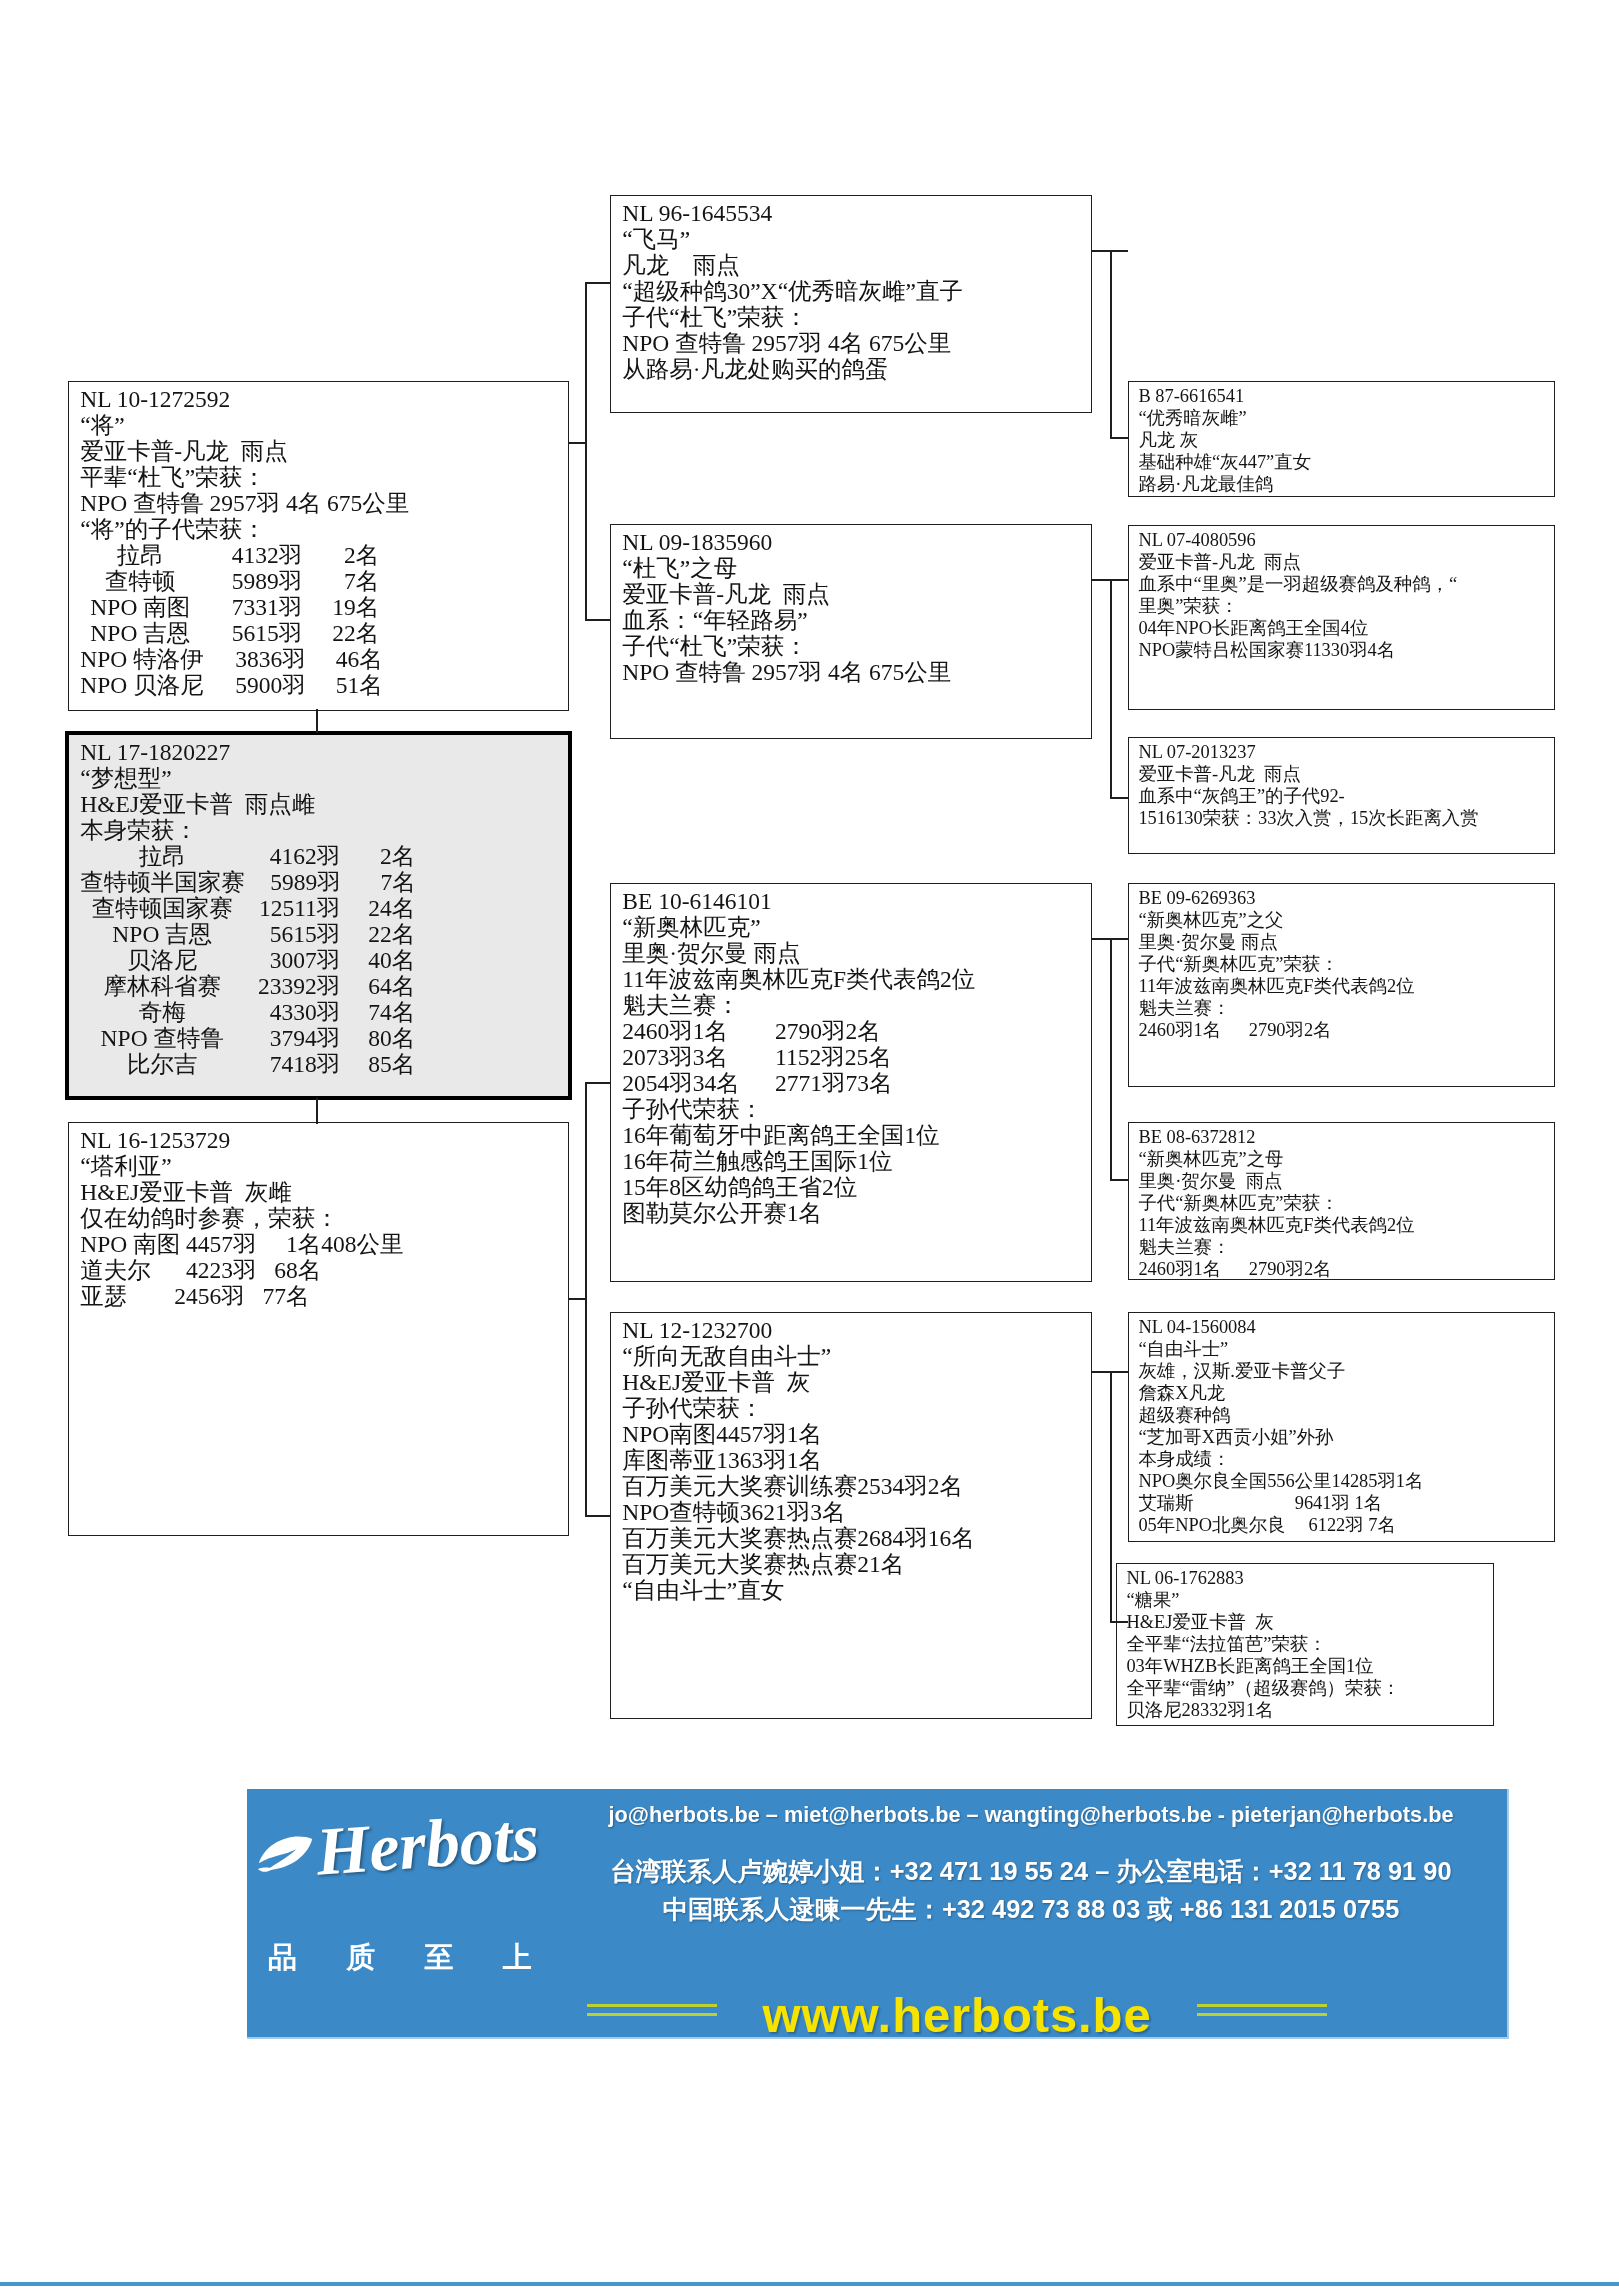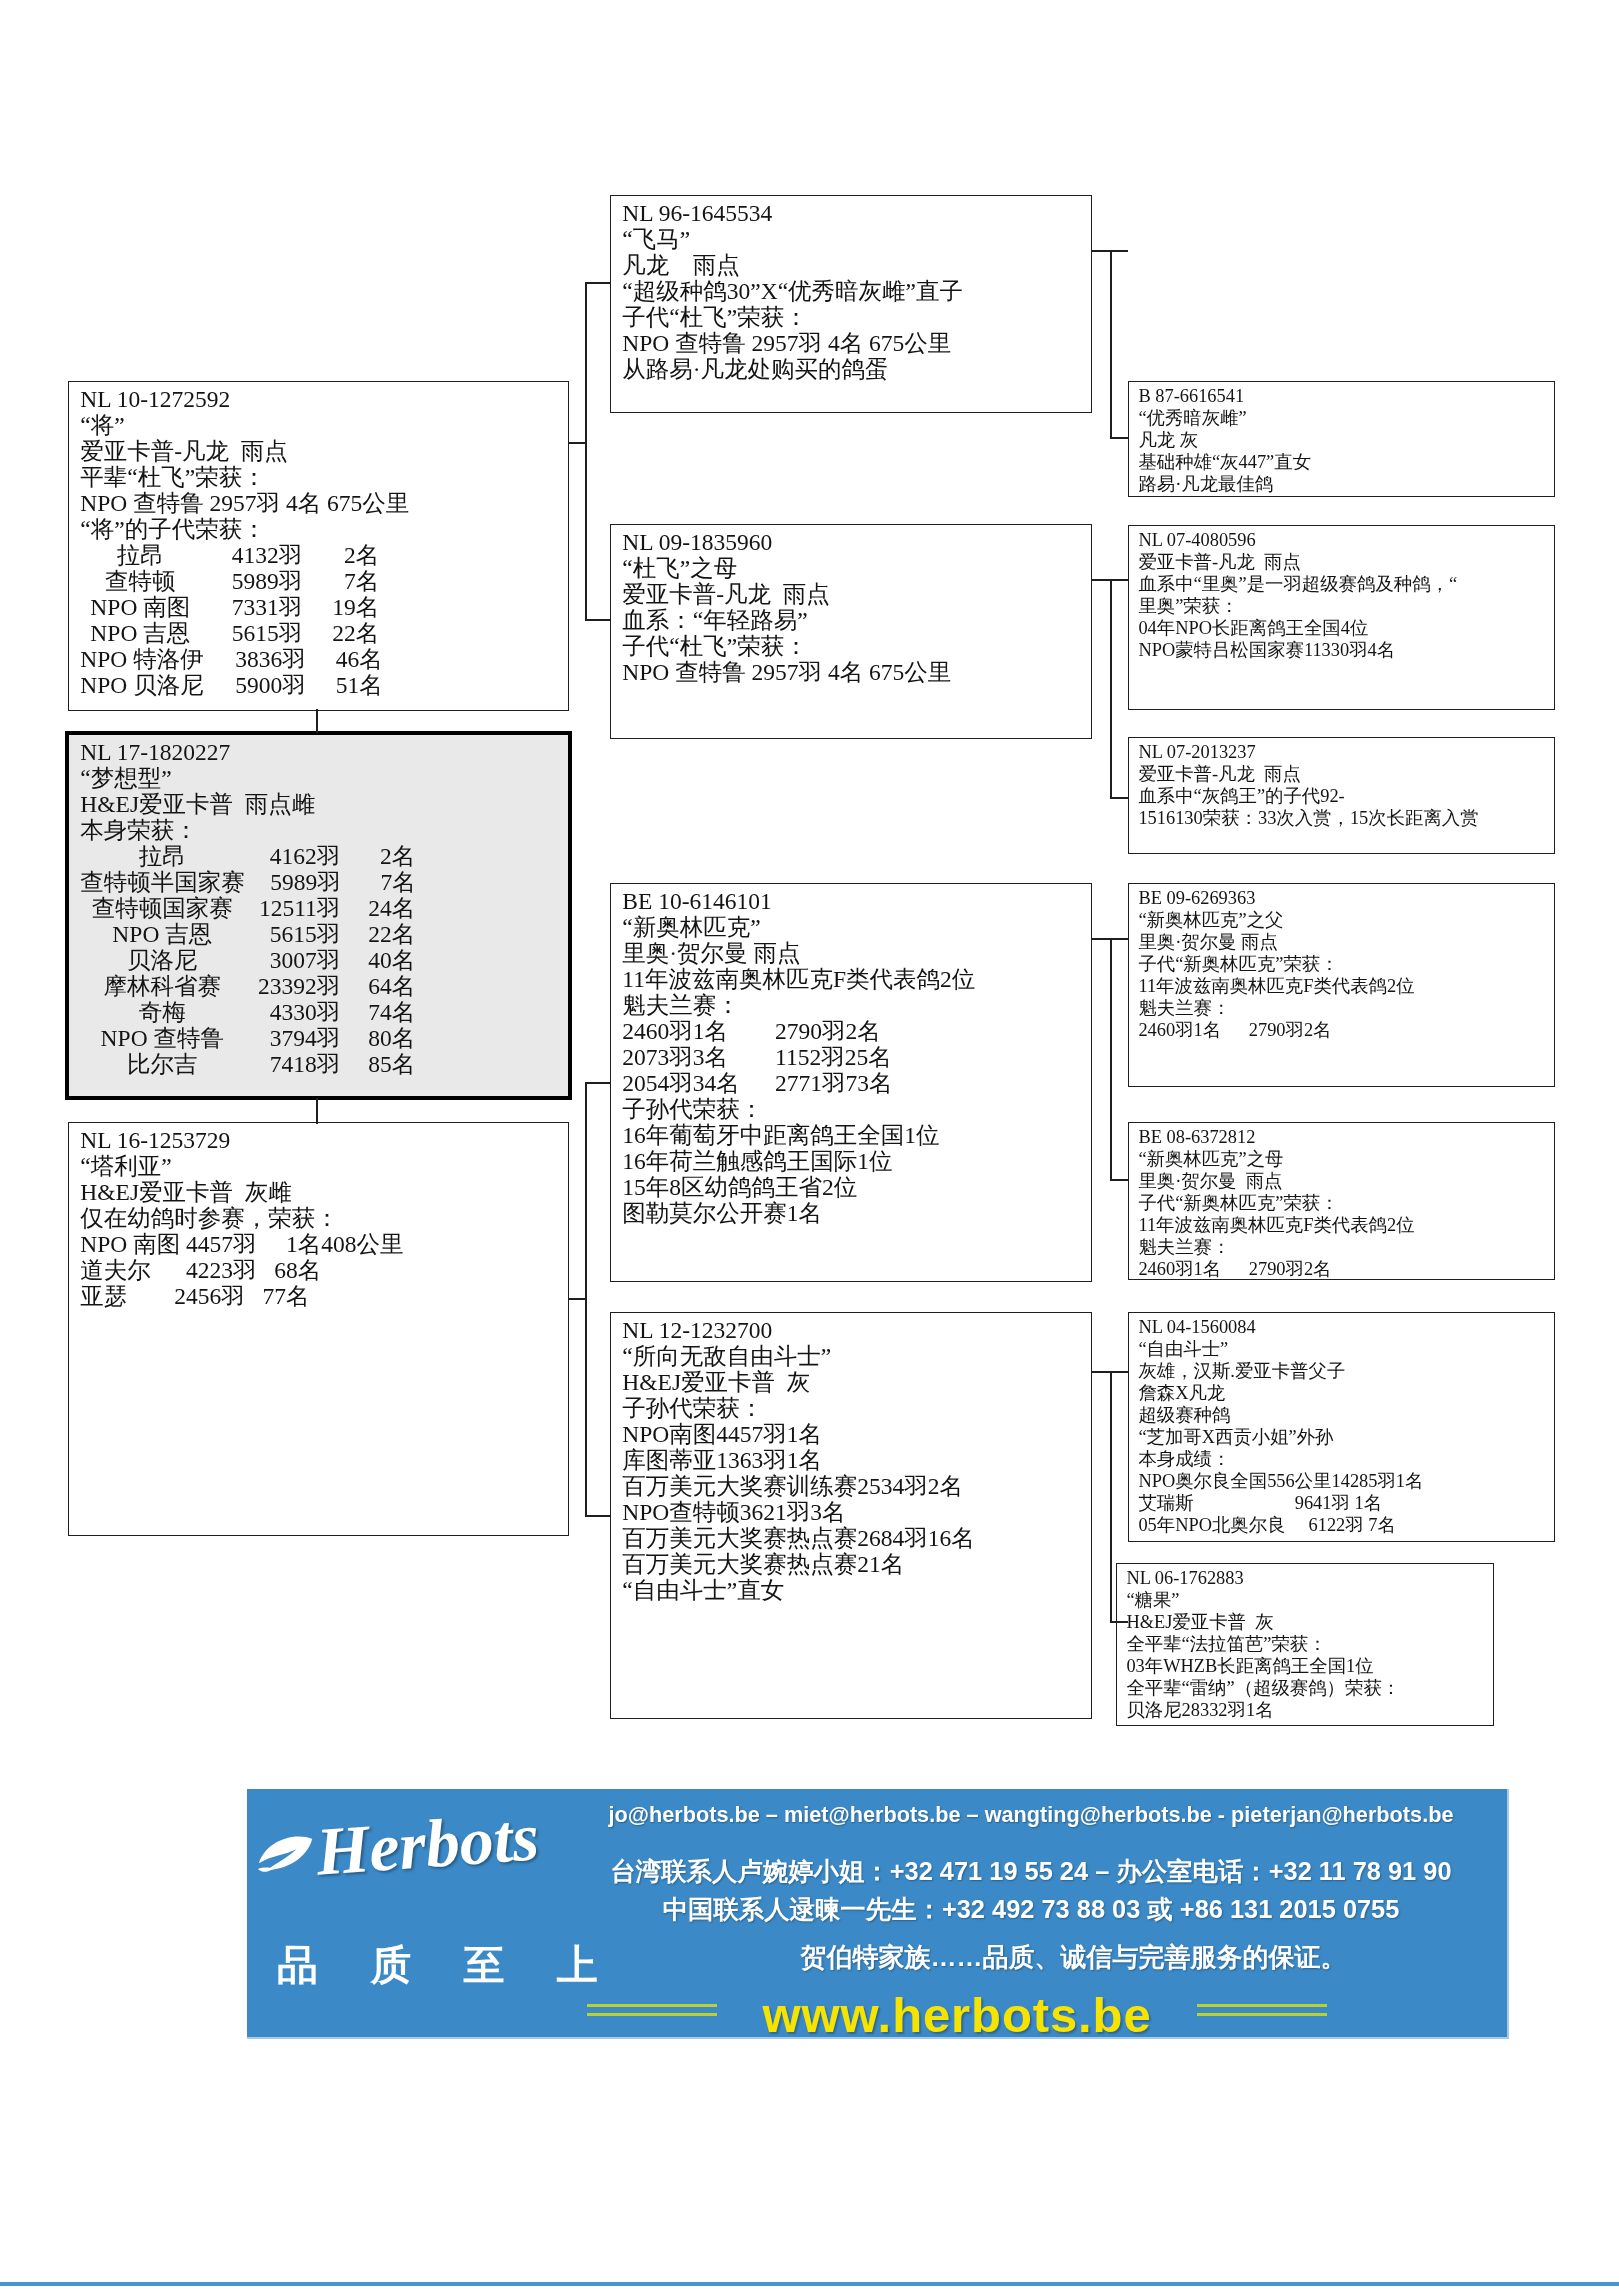--- a/index.html
+++ b/index.html
@@ -24,21 +24,21 @@
   .hline{height:1.9px;}
   .vline{width:1.9px;}
   
   .banner{position:absolute;left:247px;top:1789px;width:1262px;height:250px;box-sizing:border-box;
           font-family:"Liberation Sans","DejaVu Sans",sans-serif;color:#ffffff;
           border-right:2.8px solid #a6cbe8;border-bottom:2.8px solid #a6cbe8;}
   .logo{position:absolute;left:9.4px;top:21px;display:flex;align-items:flex-start;}
   .logo-text{font-family:"Liberation Serif","DejaVu Serif",serif;font-style:italic;font-weight:bold;
              font-size:68px;line-height:68px;transform:rotate(-4deg);
              text-shadow:1.9px 1.9px 2.8px rgba(0,0,0,.35);}
-  .logo-sub{position:absolute;left:30px;top:149px;font-size:41px;font-weight:bold;letter-spacing:21px;
+  .logo-sub{position:absolute;left:21px;top:149px;font-size:29px;font-weight:bold;letter-spacing:21px;
             font-family:"Liberation Serif","DejaVu Serif",serif;}
   .b-line{position:absolute;left:299px;width:970px;text-align:center;font-weight:bold;
           text-shadow:0.9px 0.9px 1.9px rgba(0,0,0,.3);}
   .emails{top:13px;font-size:21.7px;}
   .tw{top:66px;font-size:25.4px;}
   .cn{top:104px;font-size:25.4px;}
   .tagline{top:151px;left:384px;width:885px;font-size:26px;}
   .webrow{position:absolute;left:198px;right:38px;top:191px;display:flex;justify-content:center;
           align-items:center;gap:45px;}
   .dbl{width:130px;height:5.6px;border-top:3.8px solid #bcd12f;border-bottom:3.8px solid #bcd12f;}
@@ -338,21 +338,20 @@
           <path d="M2,38 C8,36 14,36 18,38 C12,42 6,42 2,38 Z" fill="#ffffff"></path>
         </svg>
       </span>
       <span class="logo-text">Herbots</span>
     </div>
     <div class="logo-sub">品 质 至 上</div>
 
     <div class="b-line emails">jo@herbots.be – miet@herbots.be – wangting@herbots.be - pieterjan@herbots.be</div>
     <div class="b-line tw">台湾联系人卢婉婷小姐：+32 471 19 55 24 – 办公室电话：+32 11 78 91 90</div>
     <div class="b-line cn">中国联系人逯暕一先生：+32 492 73 88 03 或 +86 131 2015 0755</div>
-    <div class="b-line tagline">贺伯特家族……品质、诚信与完善服务的保证。</div>
 
     <div class="webrow">
       <div class="dbl" style="border-top-color: rgb(188, 209, 47); border-bottom-color: rgb(188, 209, 47);"></div>
       <div class="website" style="color: rgb(246, 228, 0);">www.herbots.be</div>
       <div class="dbl" style="border-top-color: rgb(188, 209, 47); border-bottom-color: rgb(188, 209, 47);"></div>
     </div>
   </div>
 
   <div class="bottomline" style="background-color: rgb(69, 151, 208);"></div>
 

